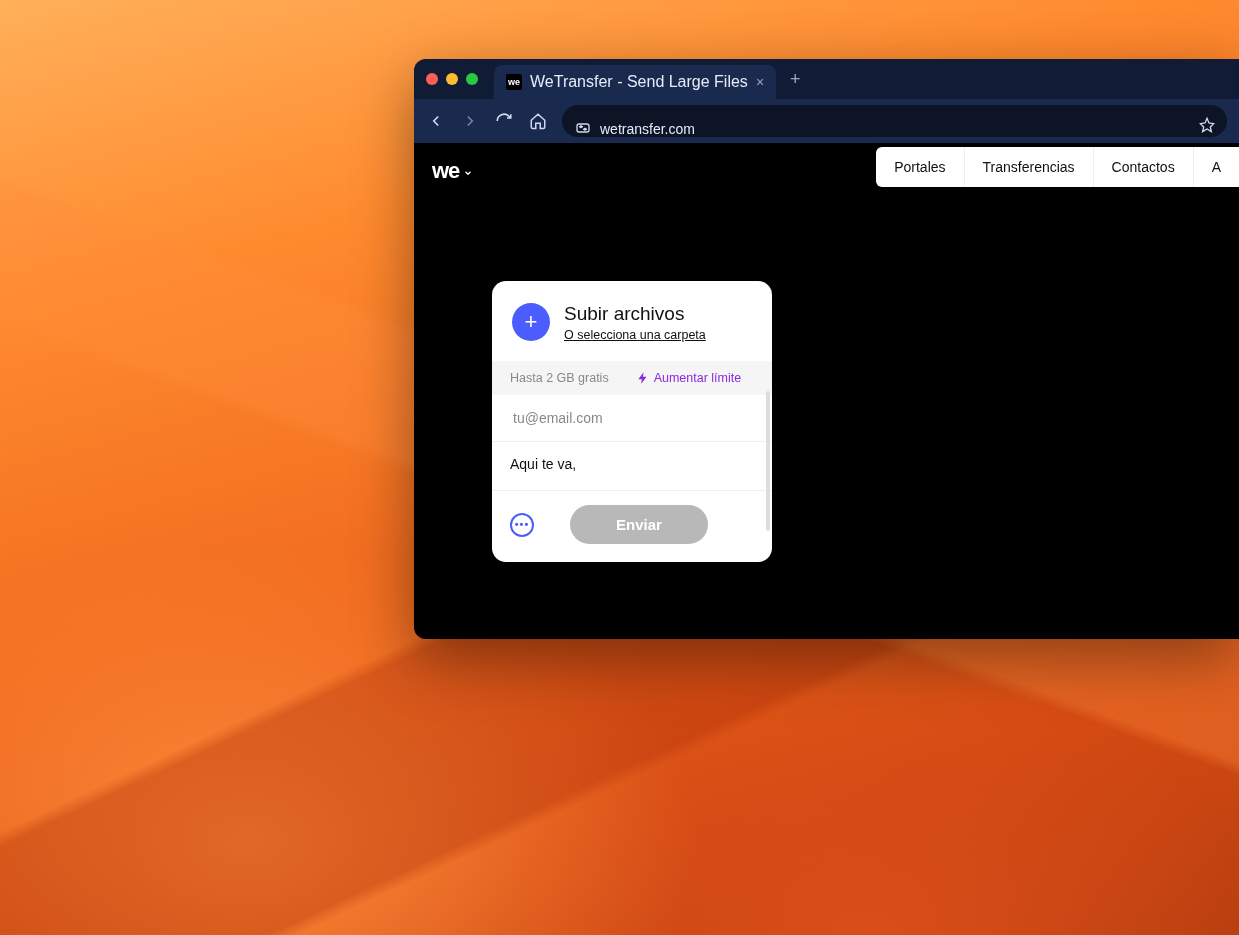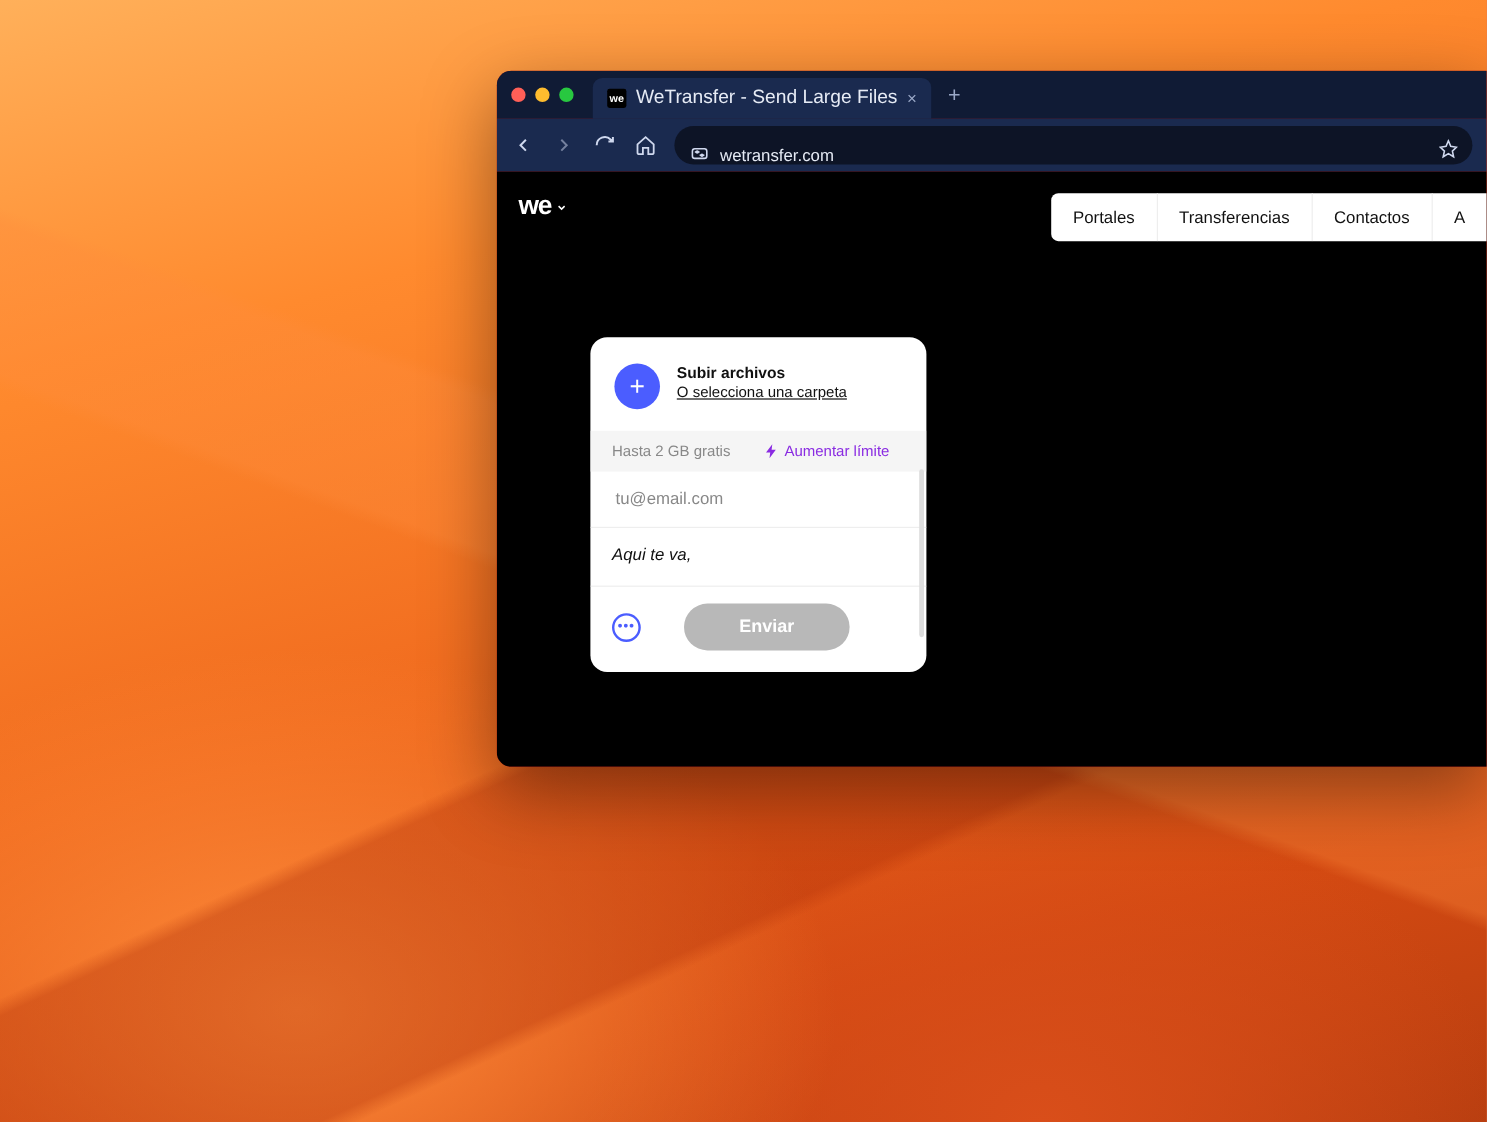--- a/index.html
+++ b/index.html
@@ -18,21 +18,21 @@
   background:
     linear-gradient(200deg, transparent 45%, rgba(255,140,60,.35) 46%, rgba(255,140,60,.35) 55%, transparent 56%),
     linear-gradient(155deg, transparent 55%, rgba(180,50,10,.4) 56%, rgba(180,50,10,.4) 70%, transparent 71%);
 }
 
 
 .browser {
   position: absolute;
   left: 414px; top: 59px;
   width: 825px; height: 580px;
-  background: #b91c1c;
+  background: #be185d;
   border-radius: 12px 0 0 12px;
   box-shadow: 0 20px 60px rgba(0,0,0,.4);
   overflow: hidden;
 }
 
 
 .tab-bar {
   height: 40px;
   background: #101b35;
   display: flex; align-items: center;
@@ -83,21 +83,21 @@
   background:#000;
   height: calc(100% - 84px);
 }
 .page-header {
   display:flex; align-items:center;
   height:56px; padding:0 18px;
 }
 .logo { color:#fff; font-weight:900; font-size:22px; letter-spacing:-1px; display:flex; align-items:center; gap:4px; }
 .logo-caret svg { width:10px; height:10px; }
 .nav {
-  position:absolute; top:18px; right:0;
+  position:absolute; top:4px; right:0;
   background:#fff;
   display:flex;
   border-radius:6px 0 0 6px;
   overflow:hidden;
   box-shadow:0 2px 8px rgba(0,0,0,.2);
 }
 .nav-item { padding:12px 18px; font-size:14px; color:#111; border-right:1px solid #eee; cursor:pointer; }
 .nav-item:last-child { border-right:none; }
 
 
@@ -113,21 +113,21 @@
 .card-top {
   padding:22px 20px 18px;
   display:flex; gap:14px; align-items:flex-start;
 }
 .add-btn {
   width:38px; height:38px; border-radius:50%;
   background:#4b5dff;
   display:flex; align-items:center; justify-content:center;
   color:#fff; font-size:22px; font-weight:300; cursor:pointer;
 }
-.card-top-text h2 { font-size:13px; font-weight:700; color:#111; }
+.card-top-text h2 { font-size:19px; font-weight:400; color:#111; }
 .card-top-text a { font-size:12.5px; color:#111; text-decoration:underline; cursor:pointer; display:inline-block; margin-top:2px; }
 
 .limit-row {
   background:#f5f5f5;
   padding:10px 18px;
   display:flex; align-items:flex-start; gap:27px;
   font-size:12.5px;
 }
 .limit-text { color:#888; }
 .limit-link { color:#8a2be2; display:flex; align-items:center; gap:4px; cursor:pointer; font-weight:500; }
@@ -143,21 +143,21 @@
 .field-value { font-size:14px; color:#111; margin-top:2px; border:none; outline:none; width:100%; background:transparent; }
 .field-placeholder { font-size:14px; color:#888; }
 .check-badge {
   position:absolute; right:16px; top:50%; transform:translateY(-50%);
   width:18px; height:18px; border:1.5px solid #4b5dff; border-radius:50%;
   display:flex; align-items:center; justify-content:center;
 }
 .check-badge svg { width:10px; height:10px; stroke:#4b5dff; }
 
 .msg-row { padding:14px 18px 18px; border-bottom:1px solid #eee; }
-.msg-text { font-size:14px; color:#111;font-style:italic; }
+.msg-text { font-size:14px; color:#111; }
 
 .card-footer {
   padding:14px 18px 18px;
   display:flex; align-items:center; gap:14px;
 }
 .more-btn {
   width:24px; height:24px; border:2px solid #4b5dff; border-radius:50%;
   display:flex; align-items:center; justify-content:center; cursor:pointer;
 }
 .more-btn span { color:#4b5dff; font-size:11px; letter-spacing:1px; font-weight:700; line-height:1; }

